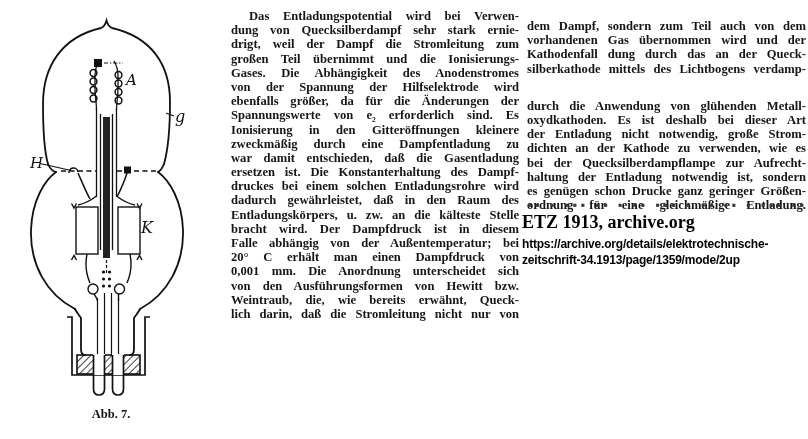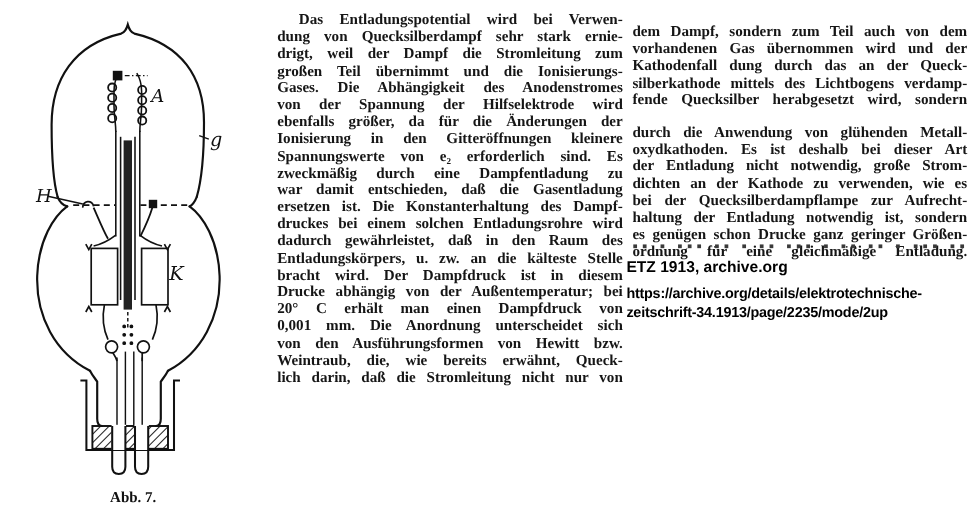--- a/index.html
+++ b/index.html
@@ -19,36 +19,36 @@
   .tline {
     font-size: 12.6px;
     line-height: 14.2px;
     height: 14.2px;
     text-align: justify;
     text-align-last: justify;
     white-space: nowrap;
     font-weight: 700;
   }
   .col-middle .tline:first-child { text-indent: 18px; }
-  .para2 { margin-top: 13px; }
+  .para2 { margin-top: 23px; }
 
   
   .cutline {
     position: absolute; left: 527px; top: 202px;
     width: 279px; height: 7px; overflow: hidden; color: #3a3a3a;
   }
   .cutline .tline { margin-top: -4px; letter-spacing: 2px; }
 
   
   .citation {
     position: absolute; left: 522px; top: 215px; width: 286px;
     font-family: "Liberation Sans", sans-serif;
     font-weight: 700; color: #000;
   }
-  .citation .src { font-size: 13px; line-height: 15px; margin-bottom: 6px; }
+  .citation .src { font-size: 18px; line-height: 15px; margin-bottom: 6px; font-family: Liberation Serif, serif; }
   .citation .url { font-size: 12px; line-height: 16px; letter-spacing: -0.2px; }
 
   
   .figure-svg { position: absolute; left: 0; top: 0; }
 </style>
 </head>
 <body>
 
 <div class="page">
 
@@ -161,44 +161,43 @@
   </svg>
 
   <div class="col col-middle">
       <div class="tline">Das Entladungspotential wird bei Verwen-</div>
       <div class="tline">dung von Quecksilberdampf sehr stark ernie-</div>
       <div class="tline">drigt, weil der Dampf die Stromleitung zum</div>
       <div class="tline">großen Teil übernimmt und die Ionisierungs-</div>
       <div class="tline">Gases.  Die Abhängigkeit des Anodenstromes</div>
       <div class="tline">von der Spannung der Hilfselektrode wird</div>
       <div class="tline">ebenfalls größer, da für die Änderungen der</div>
+      <div class="tline">Spannungswerte von e₂ erforderlich sind.  Es</div>
       <div class="tline">Ionisierung in den Gitteröffnungen kleinere</div>
-      <div class="tline">Spannungswerte von e₂ erforderlich sind.  Es</div>
       <div class="tline">zweckmäßig durch eine Dampfentladung zu</div>
       <div class="tline">war damit entschieden, daß die Gasentladung</div>
       <div class="tline">ersetzen ist. Die Konstanterhaltung des Dampf-</div>
       <div class="tline">druckes bei einem solchen Entladungsrohre wird</div>
       <div class="tline">dadurch gewährleistet, daß in den Raum des</div>
       <div class="tline">Entladungskörpers, u. zw. an die kälteste Stelle</div>
       <div class="tline">bracht wird.  Der Dampfdruck ist in diesem</div>
-      <div class="tline">Drucke abhängig von der Außentemperatur; bei</div>
+      <div class="tline">Falle abhängig von der Außentemperatur; bei</div>
       <div class="tline">20° C erhält man einen Dampfdruck von</div>
       <div class="tline">0,001 mm.  Die Anordnung unterscheidet sich</div>
       <div class="tline">von den Ausführungsformen von Hewitt bzw.</div>
       <div class="tline">Weintraub, die, wie bereits erwähnt, Queck-</div>
       <div class="tline">lich darin, daß die Stromleitung nicht nur von</div>
     </div>
 
   <div class="col col-right">
     <div class="para">
         <div class="tline">dem Dampf, sondern zum Teil auch von dem</div>
         <div class="tline">vorhandenen Gas übernommen wird und der</div>
         <div class="tline">Kathodenfall dung durch das an der Queck-</div>
         <div class="tline">silberkathode mittels des Lichtbogens verdamp-</div>
-        <div class="tline">fende Quecksilber herabgesetzt wird, sondern</div>
       </div>
     <div class="para para2">
         <div class="tline">durch die Anwendung von glühenden Metall-</div>
         <div class="tline">oxydkathoden.  Es ist deshalb bei dieser Art</div>
         <div class="tline">der Entladung nicht notwendig, große Strom-</div>
         <div class="tline">dichten an der Kathode zu verwenden, wie es</div>
         <div class="tline">bei der Quecksilberdampflampe zur Aufrecht-</div>
         <div class="tline">haltung der Entladung notwendig ist, sondern</div>
         <div class="tline">es genügen schon Drucke ganz geringer Größen-</div>
         <div class="tline">ordnung für eine gleichmäßige Entladung.</div>
@@ -206,17 +205,17 @@
   </div>
 
   <div class="cutline">
     <div class="tline">▪▪ ▪ ▪▪▪ ▪▪ ▪ ▪▪ ▪▪▪ ▪ ▪▪ ▪▪ ▪ ▪▪▪ ▪▪</div>
   </div>
 
   <div class="citation">
     <div class="src">ETZ 1913, archive.org</div>
     <div class="url">
       <div>https://archive.org/details/elektrotechnische-</div>
-      <div>zeitschrift-34.1913/page/2235/mode/2up</div>
+      <div>zeitschrift-34.1913/page/1359/mode/2up</div>
     </div>
   </div>
 
 </div>
 
 </body></html>

